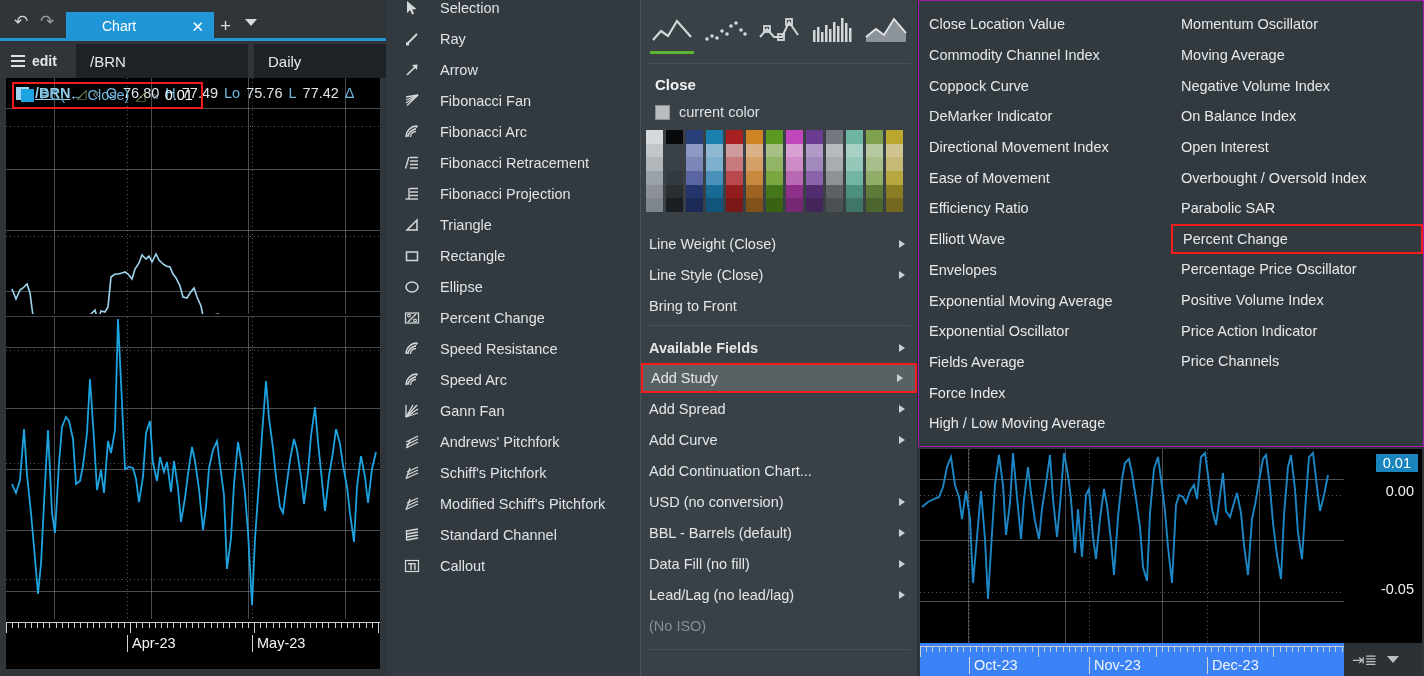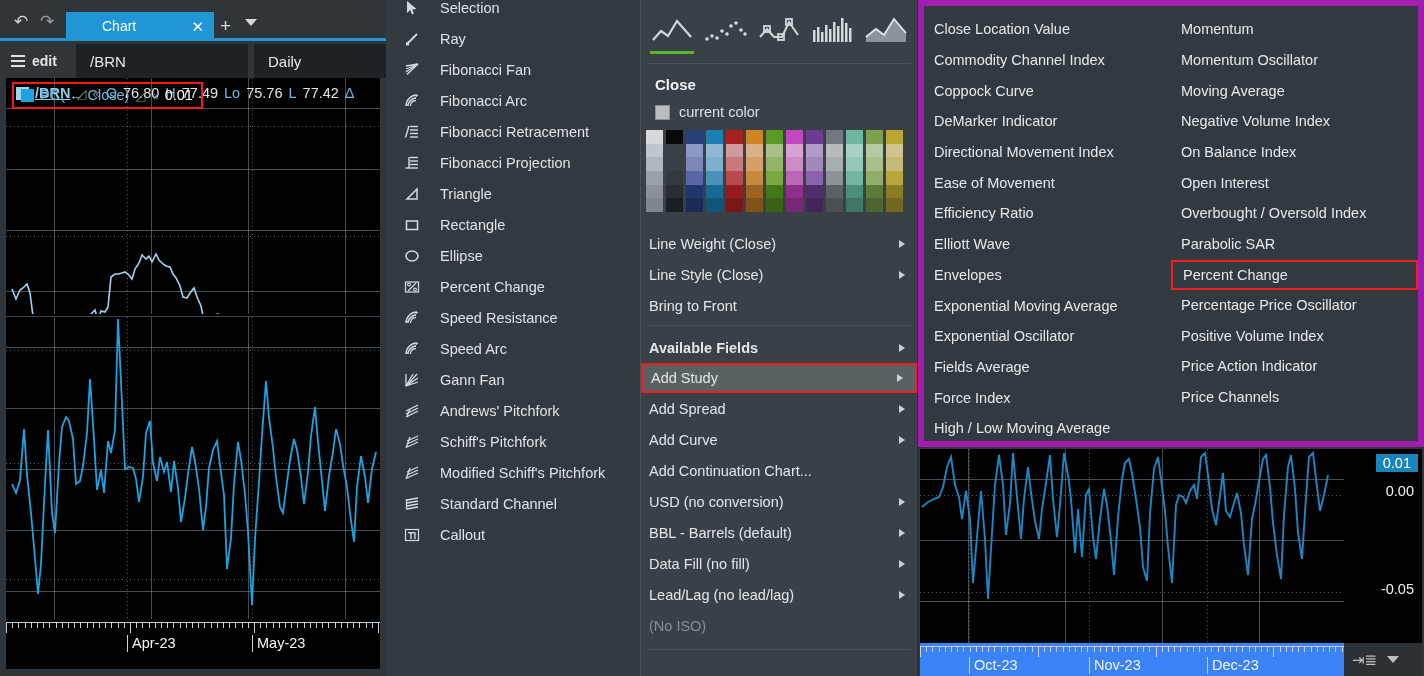--- a/index.html
+++ b/index.html
@@ -179,21 +179,21 @@
   .ctx-item .arr {
     position:absolute; right:12px; top:50%; margin-top:-4px;
     width:0;height:0;border-top:4px solid transparent;border-bottom:4px solid transparent;
     border-left:6px solid #cbd0d4;
   }
   .ctx-item.hl { background:#5a6165; border:2px solid #f41c1c; height:30px; }
 
   
   #study-list {
     position:absolute; left:918px; top:0; width:506px; height:447px;
-    background:#333a3f; border:6px solid #a21caf;
+    background:#333a3f; border:1px solid #a21caf;
     display:flex;
   }
   .st-col { width:253px; padding-top:8px; }
   .st-item {
     position:relative; display:flex; align-items:center; height:30.7px;
     padding-left:10px; font-size:14.5px; color:#e6e9eb; cursor:pointer;
   }
   .st-item.hl { border:2px solid #f41c1c; height:30px; }
 
   
@@ -410,20 +410,29 @@
             <svg width="16" height="16" viewBox="0 0 16 16">
               <line x1="3" y1="13" x2="13" y2="3" stroke="#d5dadd" stroke-width="1.8"></line>
               <rect x="2" y="11.5" width="3" height="3" fill="#d5dadd"></rect>
             </svg>
           </span>
           <span>Ray</span>
         </div>
         <div class="tool-item">
           <span class="tool-ic">
             <svg width="16" height="16" viewBox="0 0 16 16">
+              <line x1="3" y1="13" x2="12" y2="4" stroke="#d5dadd" stroke-width="1.6"></line>
+              <path d="M13.5 2.5 L13 8 L8 3 Z" fill="#d5dadd"></path>
+            </svg>
+          </span>
+          <span>Arrow</span>
+        </div>
+        <div class="tool-item">
+          <span class="tool-ic">
+            <svg width="16" height="16" viewBox="0 0 16 16">
               <g stroke="#d5dadd" stroke-width="1.3" fill="none">
                 <line x1="14" y1="2" x2="2" y2="4"></line>
                 <line x1="14" y1="2" x2="2" y2="7"></line>
                 <line x1="14" y1="2" x2="2" y2="10"></line>
                 <line x1="14" y1="2" x2="3" y2="12.5"></line>
               </g>
             </svg>
           </span>
           <span>Fibonacci Fan</span>
         </div>
@@ -876,23 +885,20 @@
           <span>Fields Average</span>
         </div>
         <div class="st-item">
           <span>Force Index</span>
         </div>
         <div class="st-item">
           <span>High / Low Moving Average</span>
         </div>
       </div>
     <div class="st-col" id="st-col-r">
-        <div class="st-item">
-          <span>Momentum</span>
-        </div>
         <div class="st-item">
           <span>Momentum Oscillator</span>
         </div>
         <div class="st-item">
           <span>Moving Average</span>
         </div>
         <div class="st-item">
           <span>Negative Volume Index</span>
         </div>
         <div class="st-item">

